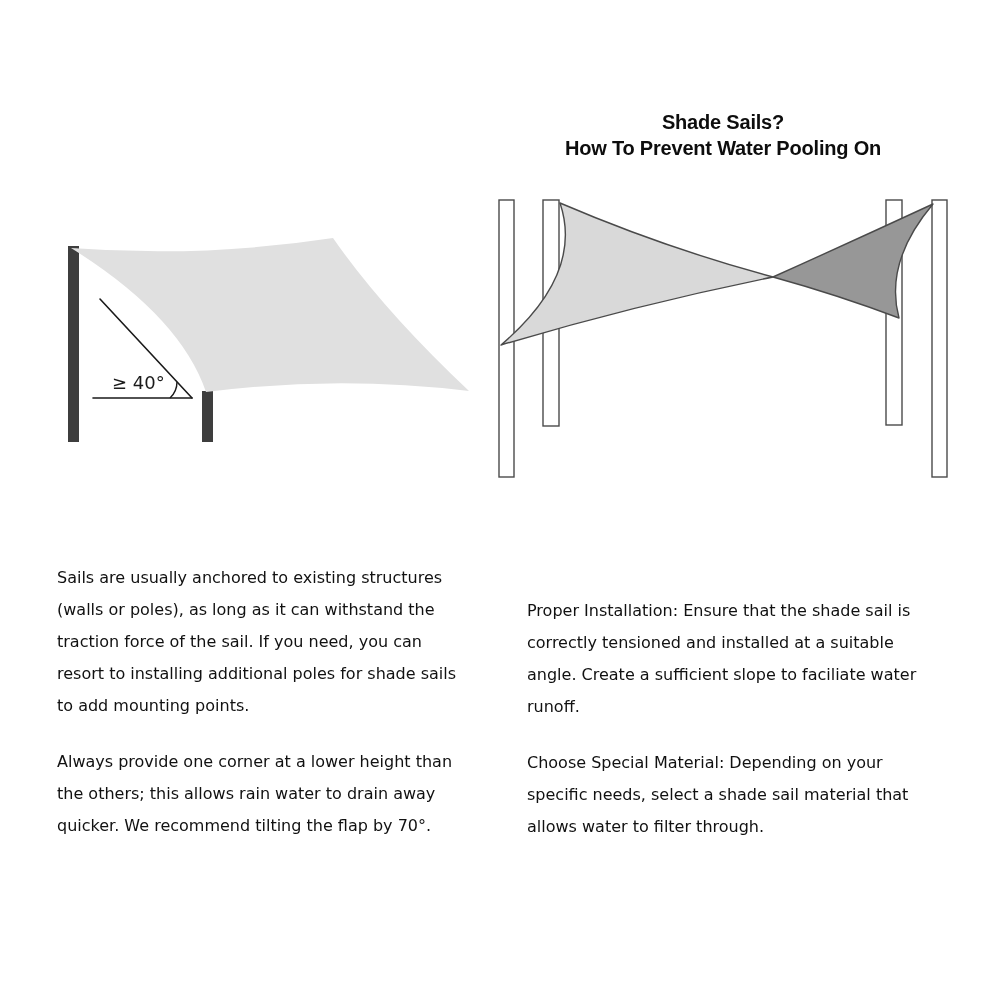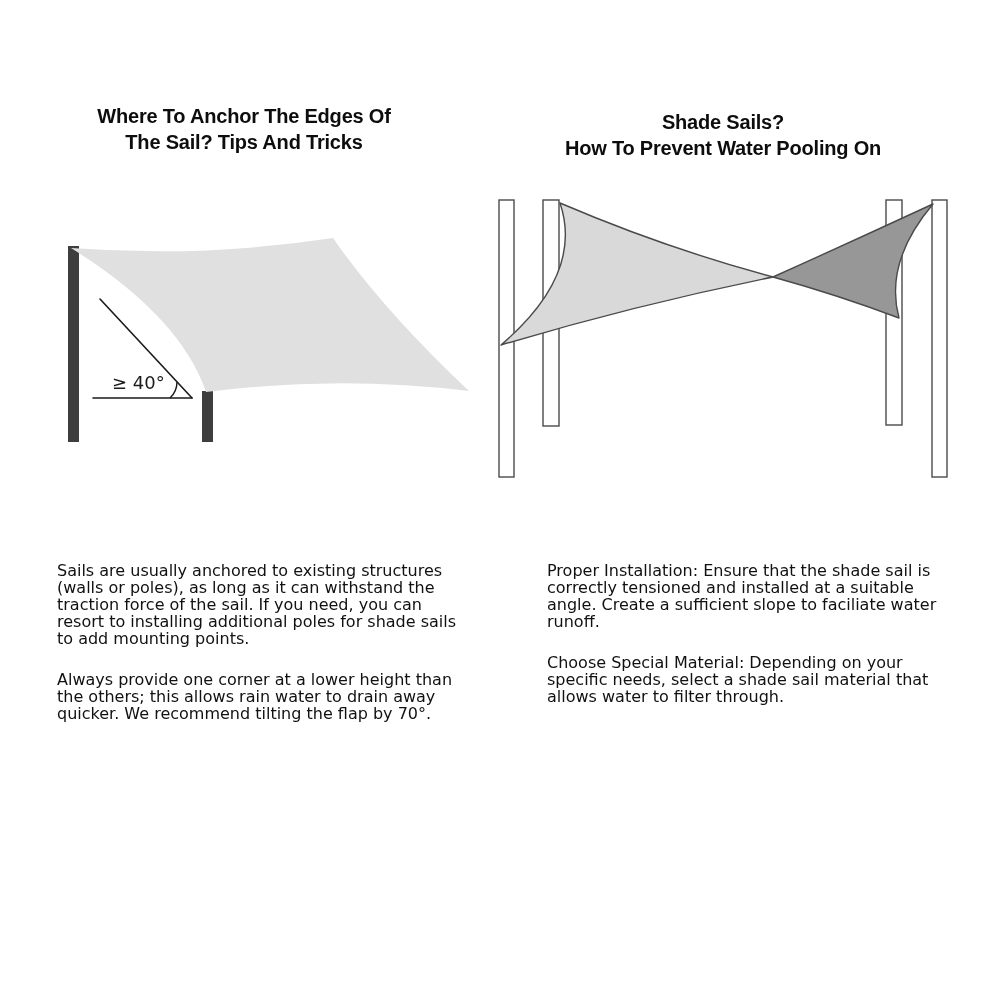--- a/index.html
+++ b/index.html
@@ -33,41 +33,37 @@
     line-height: 26px;
     letter-spacing: -0.2px;
     color: #0d0d0d;
   }
   .title-left  { left: 44px;  top: 103px; }
   .title-right { left: 523px; top: 109px; }
   .body-col {
     position: absolute;
     top: 562px;
     font-size: 16px;
-    line-height: 17px;
+    line-height: 32px;
     color: #111111;
   }
   .body-left  { left: 57px;  width: 403px; }
-  .body-right { left: 547px; width: 406px; }
+  .body-right { left: 527px; width: 406px; margin-top: 33px; }
   .body-col p { margin: 0 0 24px 0; }
   .sail-outlined { stroke-width: 1.4; stroke-linejoin: round; }
   .pole-outlined { stroke-width: 1.4; }
   .angle-line { fill: none; stroke-width: 1.6; stroke-linecap: round; }
   .angle-arc  { fill: none; stroke-width: 1.4; }
   .angle-text { font-family: "DejaVu Sans", sans-serif; font-size: 18px; }
 </style>
 </head>
 <body>
 
 <div class="canvas">
 
-  <div class="title title-left">
-    <div>Where To Anchor The Edges Of</div>
-    <div>The Sail? Tips And Tricks</div>
-  </div>
 
   <div class="title title-right">
     <div>Shade Sails?</div>
     <div>How To Prevent Water Pooling On</div>
   </div>
 
   <svg class="illustrations" viewBox="0 0 1000 1000">
 
     <g>
       <rect x="68" y="246" width="11" height="196" fill="#3e3e3e"></rect>

